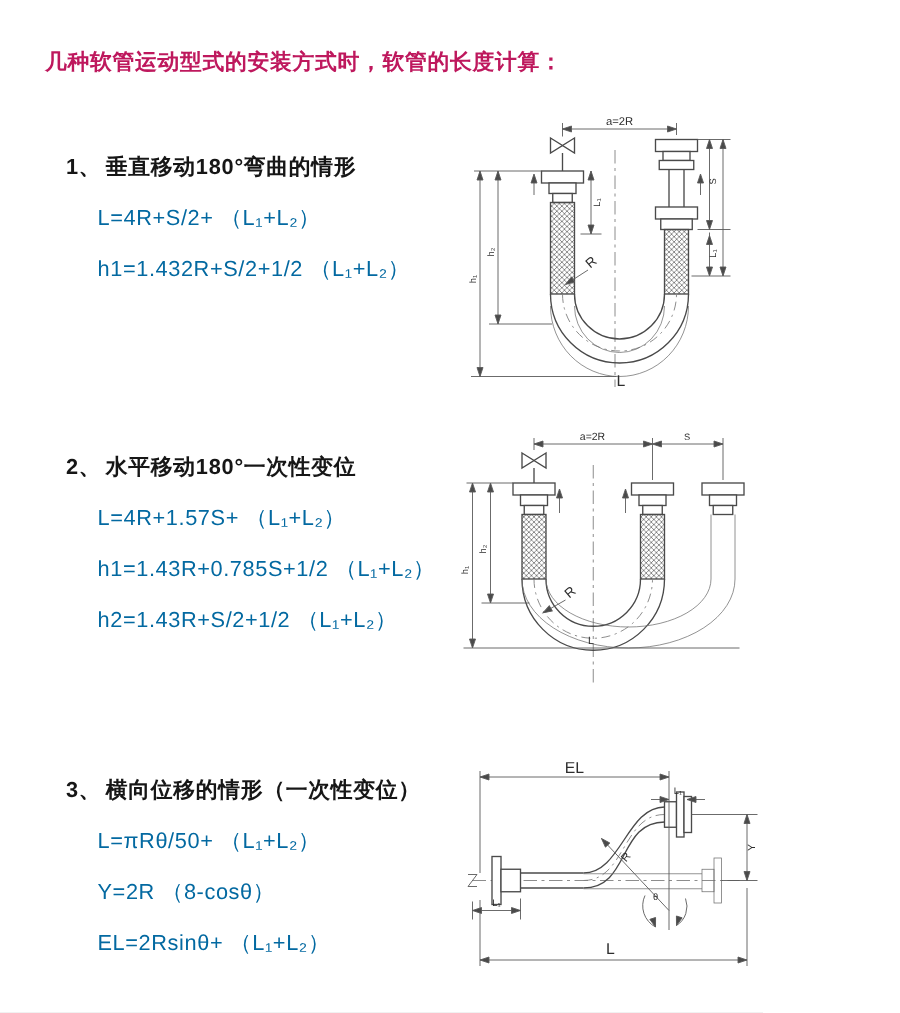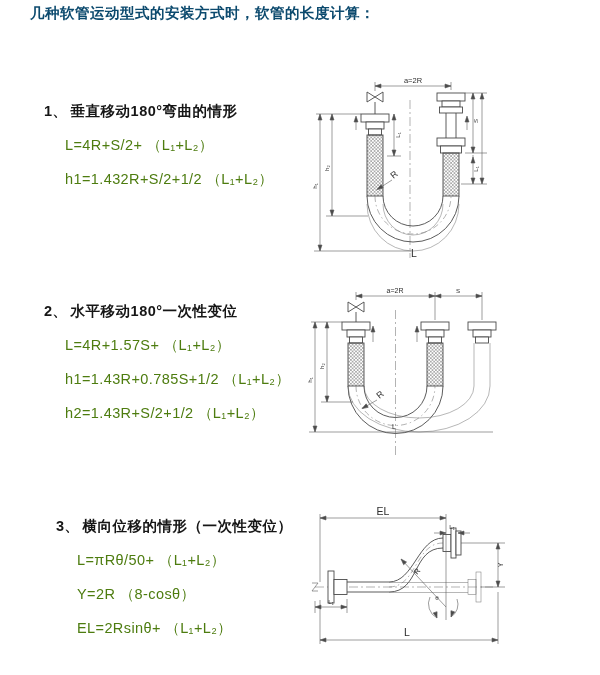--- a/index.html
+++ b/index.html
@@ -1,27 +1,27 @@
 <!DOCTYPE html>
 <html><head>
 <meta charset="utf-8">
 <style>
   html,body{margin:0;padding:0;background:#e8e8e8;}
   .page{
     position:relative;width:600px;height:675px;background:#ffffff;overflow:hidden;
     font-family:"Liberation Sans","DejaVu Sans",sans-serif;color:#111;
   }
   .doc-title{
-    position:absolute;left:30px;top:4px;font-size:14.5px;font-weight:700;
-    letter-spacing:.5px;color:#0c4a6e;white-space:nowrap;
+    position:absolute;left:30px;top:32px;font-size:14.5px;font-weight:700;
+    letter-spacing:.5px;color:#be185d;white-space:nowrap;
   }
   .sec{position:absolute;left:44px;white-space:nowrap;}
   .sec-h{font-size:14.5px;font-weight:700;color:#161616;margin:0 0 15px 0;letter-spacing:.5px;}
   .sec-h .num{margin-right:3px;}
-  .formula{font-size:14.5px;font-weight:400;color:#4d7c0f;margin:0 0 15px 0;
+  .formula{font-size:14.5px;font-weight:400;color:#0369a1;margin:0 0 15px 0;
     padding-left:21px;letter-spacing:.4px;}
   .dwg{position:absolute;}
   
   .d-line{stroke:#4a4a4a;stroke-width:.9;fill:none;}
   .d-fill{fill:#fff;stroke:#4a4a4a;stroke-width:.9;}
   .thin{stroke:#6f6f6f;stroke-width:.5;fill:none;}
   .dim{stroke:#5a5a5a;stroke-width:.6;fill:none;}
   .cl{stroke:#808080;stroke-width:.6;fill:none;stroke-dasharray:9 3 2 3;}
   .cl2{stroke:#808080;stroke-width:.6;fill:none;stroke-dasharray:6 3 1.5 3;}
   .ah{fill:#4a4a4a;}
@@ -46,21 +46,21 @@
 
   <div class="sec" style="top:302px;">
     <div class="sec-h">
       <span class="num">2、</span><span>水平移动180°一次性变位</span>
     </div>
     <div class="formula">L=4R+1.57S+ （L₁+L₂）</div>
     <div class="formula">h1=1.43R+0.785S+1/2 （L₁+L₂）</div>
     <div class="formula">h2=1.43R+S/2+1/2 （L₁+L₂）</div>
   </div>
 
-  <div class="sec" style="top:517px;margin-left:12px;">
+  <div class="sec" style="top:517px;">
     <div class="sec-h">
       <span class="num">3、</span><span>横向位移的情形（一次性变位）</span>
     </div>
     <div class="formula">L=πRθ/50+ （L₁+L₂）</div>
     <div class="formula">Y=2R （8-cosθ）</div>
     <div class="formula">EL=2Rsinθ+ （L₁+L₂）</div>
   </div>
 
   <svg class="dwg" style="left:310px;top:66px;" width="280" height="195" viewBox="0 0 280 195">
     <defs>

